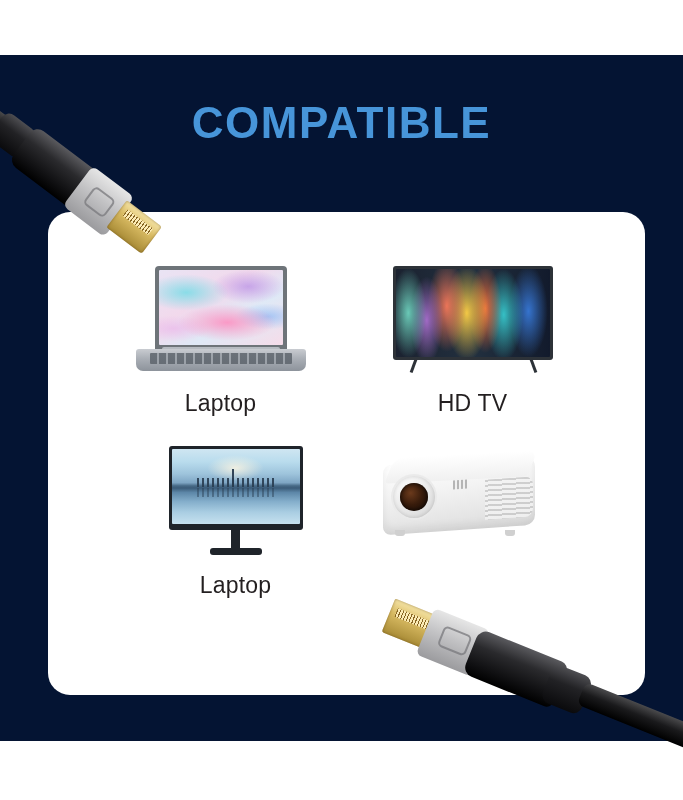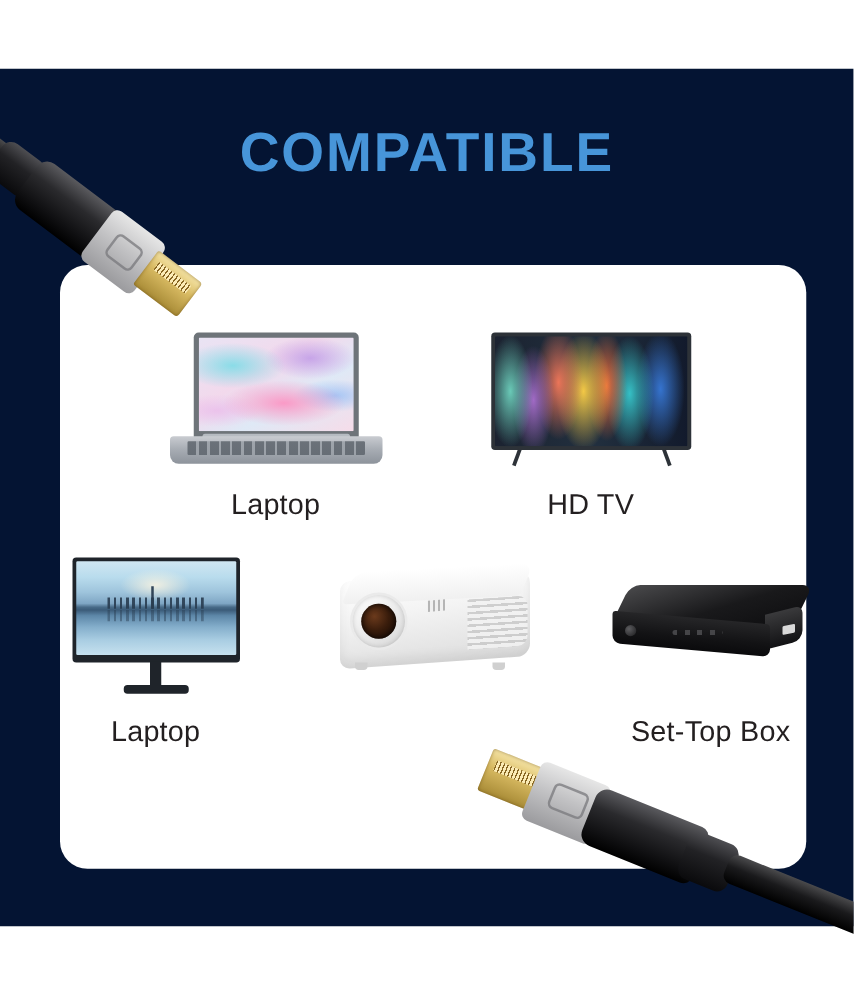--- a/index.html
+++ b/index.html
@@ -543,31 +543,20 @@
         <div class="proj-vents"></div>
         <div class="proj-slot"></div>
         <div class="proj-lens-ring">
           <div class="proj-lens"></div>
         </div>
         <div class="proj-foot l"></div>
         <div class="proj-foot r"></div>
       </div>
     </div>
 
-    <div class="device-cell">
-      <div class="device-art">
-        <div class="stb-top"></div>
-        <div class="stb-side"></div>
-        <div class="stb-front"></div>
-        <div class="stb-btn"></div>
-        <div class="stb-leds"></div>
-        <div class="stb-port"></div>
-      </div>
-      <div class="device-label">Set-Top Box</div>
-    </div>
 
   </div>
 
   <div class="hdmi" id="hdmi-top">
     <div class="rot">
       <div class="cable-wire" style="left:-150px; top:36px; width:200px; height:24px;"></div>
       <div class="ferrite" style="left:22px; top:31px; width:40px; height:34px;"></div>
       <div class="conn-black" style="left:54px; top:26px; width:86px; height:46px;"></div>
       <div class="conn-gray" style="left:124px; top:24px; width:52px; height:50px;"></div>
       <div class="conn-logo" style="left:138px; top:38px; width:22px; height:18px;"></div>

